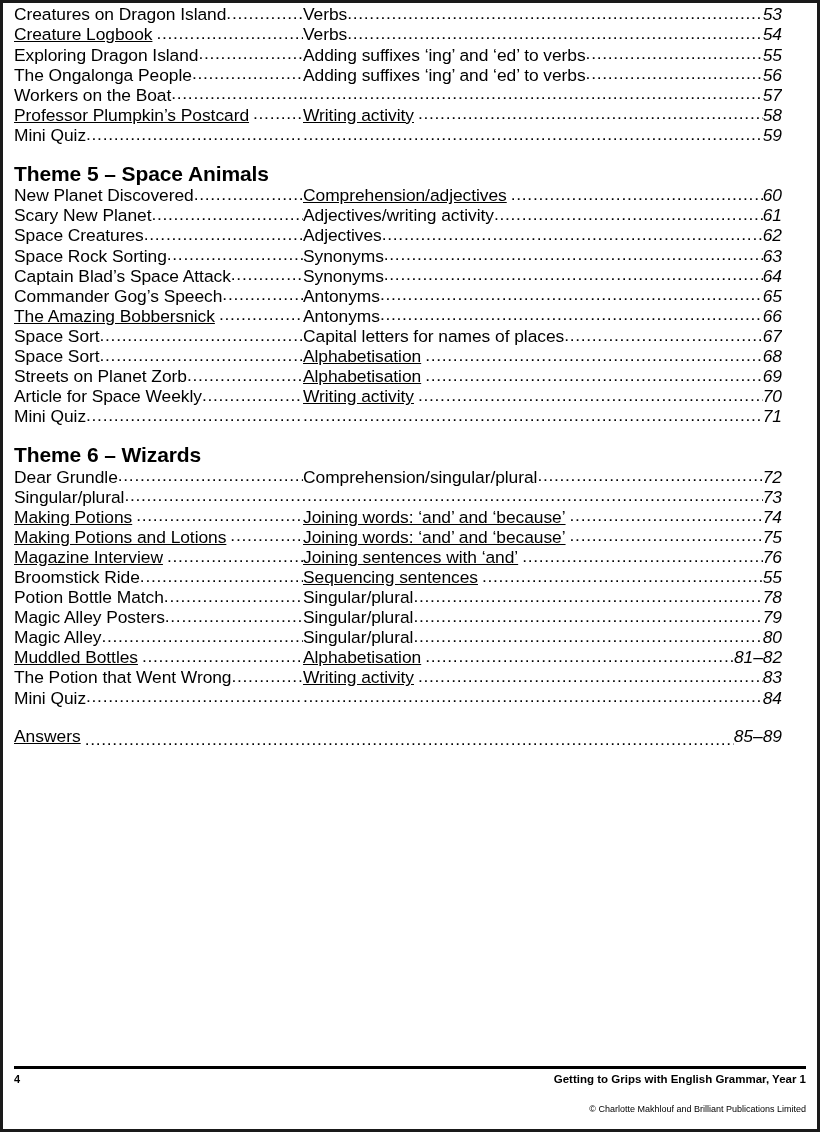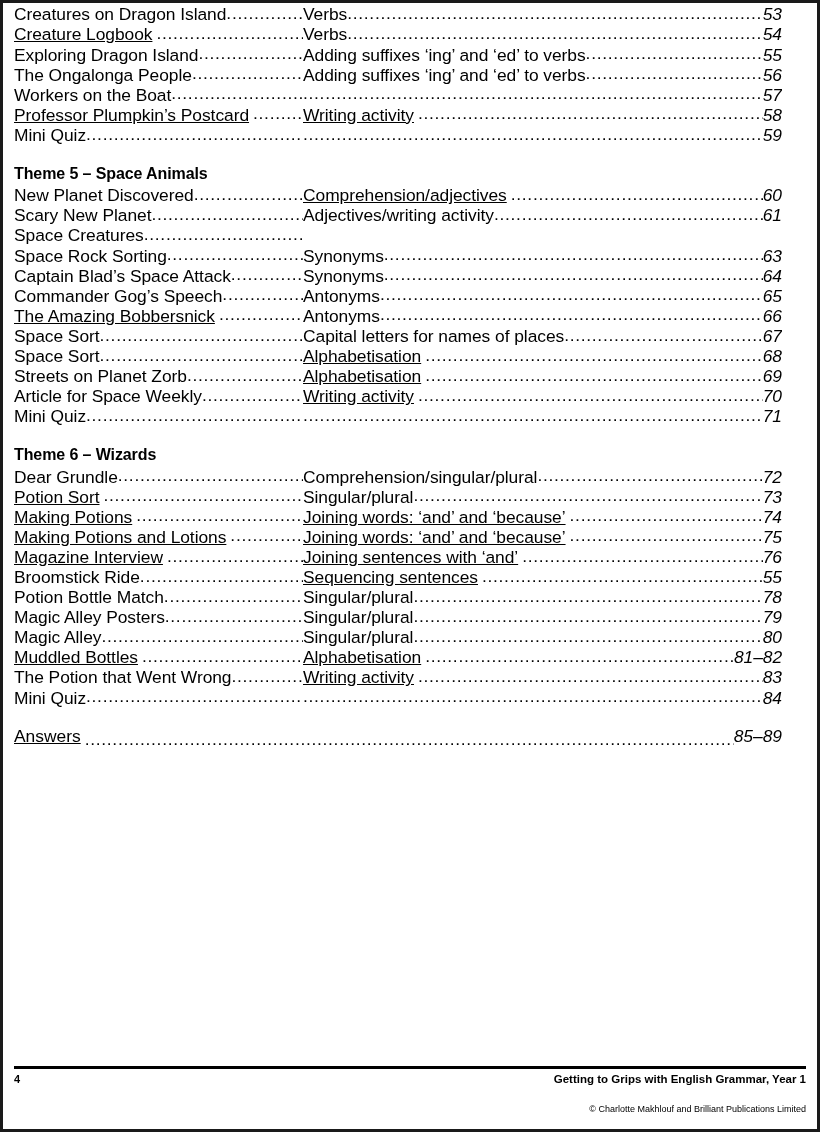--- a/index.html
+++ b/index.html
@@ -80,21 +80,21 @@
   }
   .pagenum {
     flex: 0 0 auto;
     text-align: right;
     font-style: italic;
   }
 
   
   .theme-heading {
     font-weight: bold;
-    font-size: 16px;
+    font-size: 21px;
     line-height: 20.1px;
     height: 20.1px;
     white-space: nowrap;
     letter-spacing: -0.1px;
   }
   .spacer-row {
     height: 20.1px;
   }
 
   
@@ -263,20 +263,25 @@
           <span class="leader"></span>
           <span class="pagenum">61</span>
         </div>
       </div>
 
       <div class="toc-row">
         <div class="col-title">
           <span class="cell-text">Space Creatures</span>
           <span class="leader"></span>
         </div>
+        <div class="col-topic">
+          <span class="cell-text">Adjectives</span>
+          <span class="leader"></span>
+          <span class="pagenum">62</span>
+        </div>
       </div>
 
       <div class="toc-row">
         <div class="col-title">
           <span class="cell-text">Space Rock Sorting</span>
           <span class="leader"></span>
         </div>
         <div class="col-topic">
           <span class="cell-text">Synonyms</span>
           <span class="leader"></span>
@@ -392,24 +397,20 @@
           <span class="leader"></span>
         </div>
         <div class="col-topic">
           <span class="cell-text">Comprehension/singular/plural</span>
           <span class="leader"></span>
           <span class="pagenum">72</span>
         </div>
       </div>
 
       <div class="toc-row">
-        <div class="col-title">
-          <span class="cell-text gap-before-dots">Potion Sort</span>
-          <span class="leader"></span>
-        </div>
         <div class="col-topic">
           <span class="cell-text">Singular/plural</span>
           <span class="leader"></span>
           <span class="pagenum">73</span>
         </div>
       </div>
 
       <div class="toc-row">
         <div class="col-title">
           <span class="cell-text gap-before-dots">Making Potions</span>

